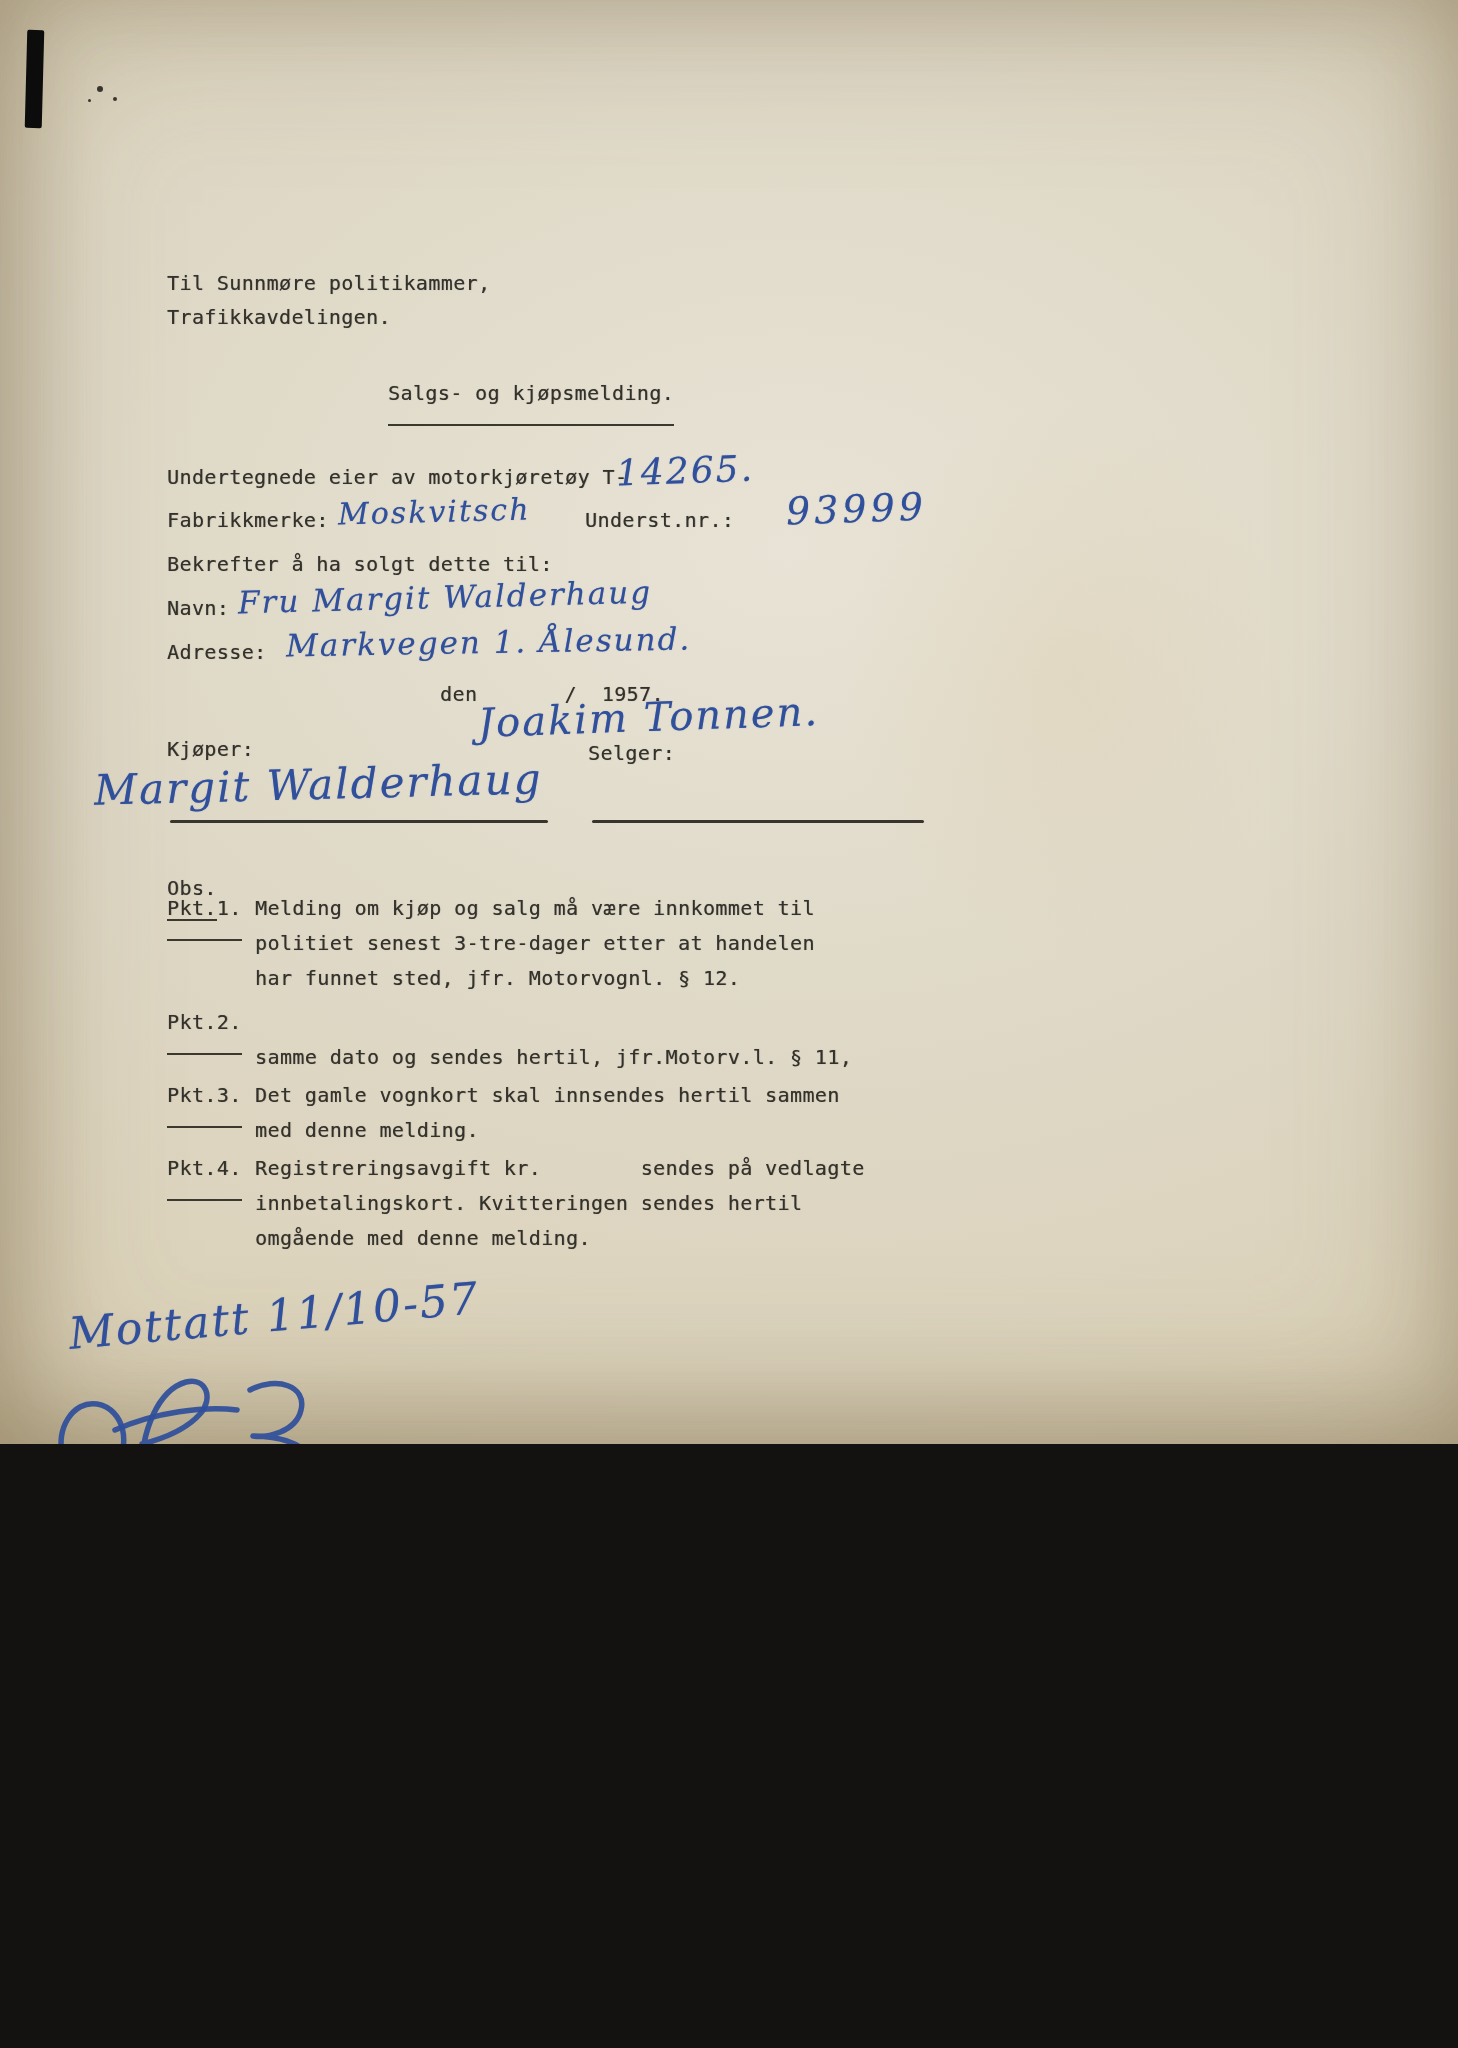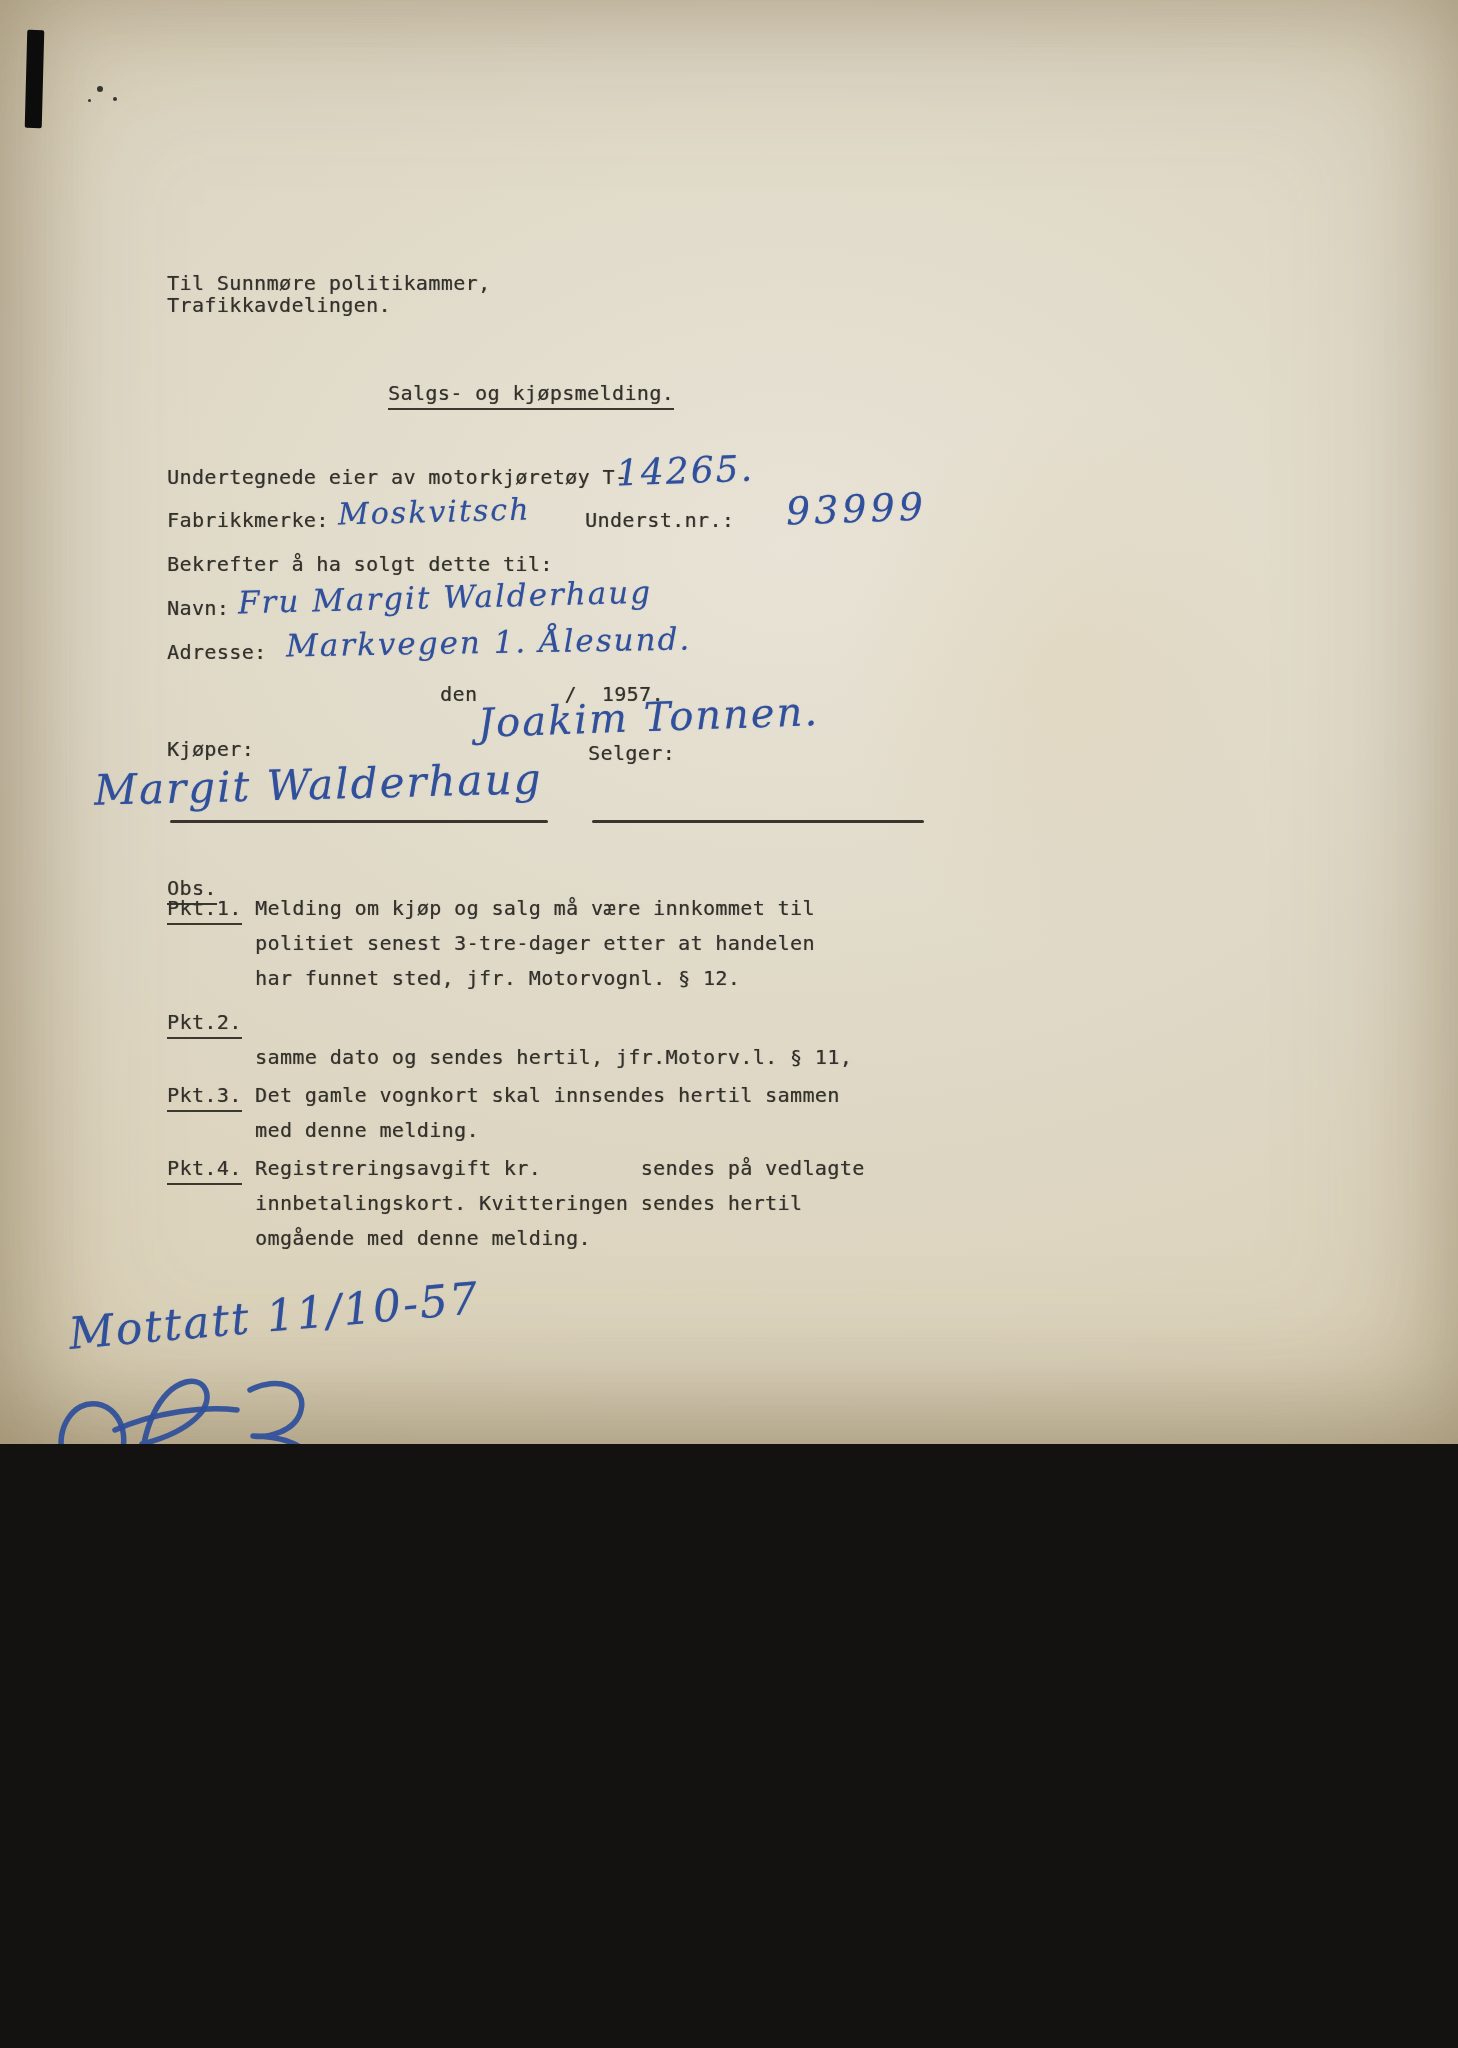--- a/index.html
+++ b/index.html
@@ -25,21 +25,21 @@
   
   .t {
     position: absolute;
     font-size: 20px;
     line-height: 1.2;
     color: #33312b;
     letter-spacing: 0.4px;
     white-space: pre;
     text-shadow: 0.4px 0.4px 0.7px rgba(45,42,35,0.55);
   }
-  .u { border-bottom: 2px solid #3a382f; padding-bottom: 3px; }
+  .u { border-bottom: 2px solid #3a382f; padding-bottom: 19px; }
 
   
   .hw {
     position: absolute;
     font-family: "DejaVu Serif", "Liberation Serif", serif;
     font-style: italic;
     color: #31509c;
     white-space: pre;
     letter-spacing: 2px;
     text-shadow: 0 0 1px rgba(49,80,156,0.5);
@@ -66,21 +66,21 @@
 
   <div class="artifact corner-bar"></div>
   <div class="artifact dot" style="left:97px; top:86px; width:6px; height:6px;"></div>
   <div class="artifact dot" style="left:113px; top:97px; width:4px; height:4px;"></div>
   <div class="artifact dot" style="left:88px; top:99px; width:3px; height:3px;"></div>
   <div class="stain stain-1"></div>
   <div class="stain stain-2"></div>
   <div class="stain stain-3"></div>
 
   <div class="t" style="left:167px; top:271px;">Til Sunnmøre politikammer,</div>
-  <div class="t" style="left:167px; top:293px;">Trafikkavdelingen.</div>
+  <div class="t" style="left:167px; top:305px;">Trafikkavdelingen.</div>
 
   <div class="t u" style="left:388px; top:381px;">Salgs- og kjøpsmelding.</div>
 
   <div class="t" style="left:167px; top:465px;">Undertegnede eier av motorkjøretøy T-</div>
   <div class="hw" style="left:616px; top:450px; font-size:36px; transform:rotate(-2deg);">14265.</div>
 
   <div class="t" style="left:167px; top:508px;">Fabrikkmerke:</div>
   <div class="hw" style="left:338px; top:494px; font-size:30px; transform:rotate(-1.5deg);">Moskvitsch</div>
   <div class="t" style="left:585px; top:508px;">Underst.nr.:</div>
   <div class="hw" style="left:786px; top:487px; font-size:38px; transform:rotate(-2deg); letter-spacing:4px;">93999</div>

